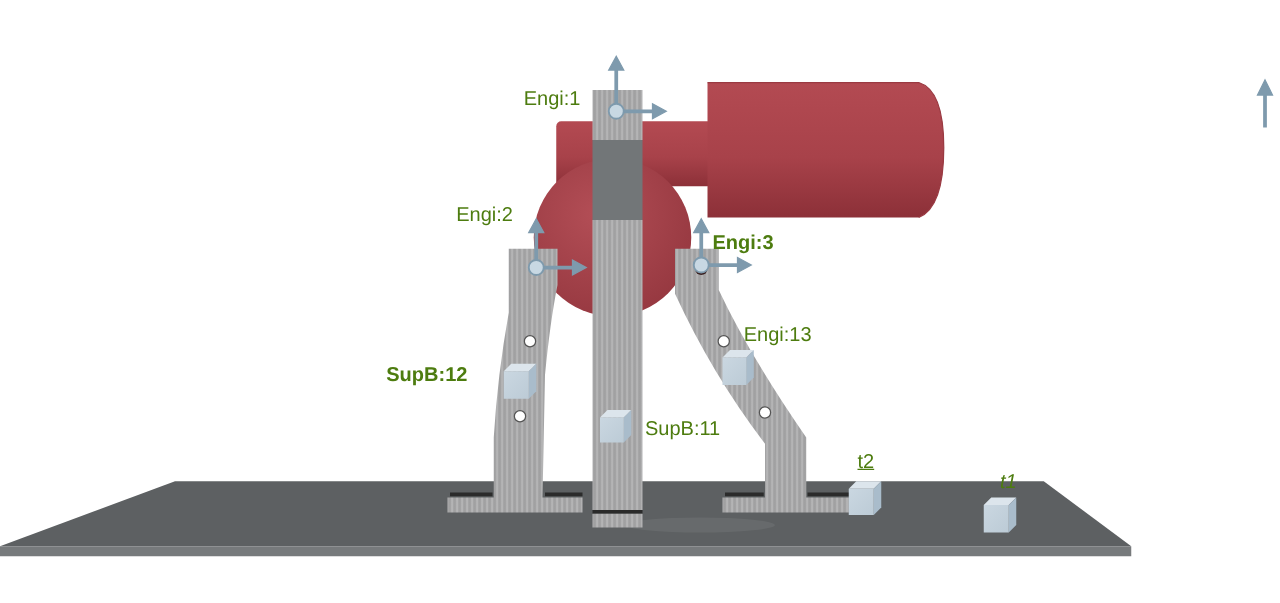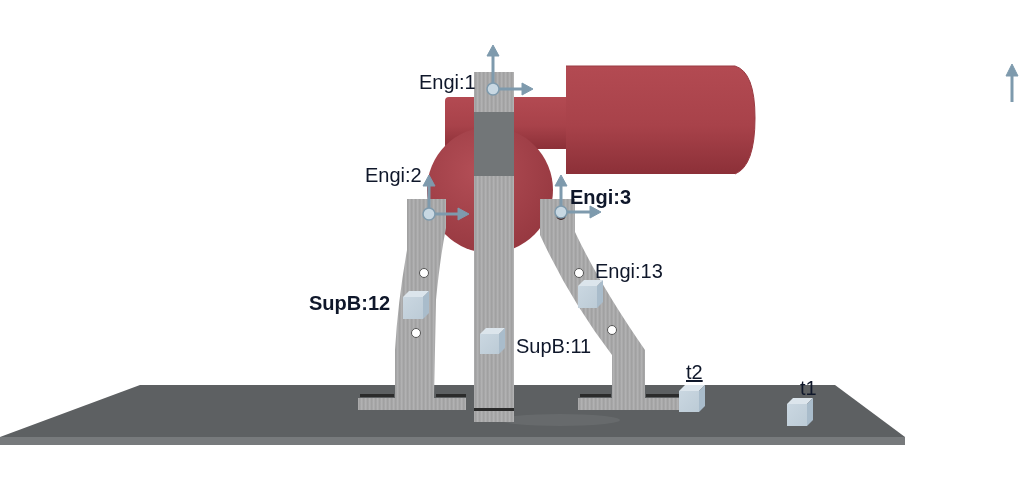--- a/index.html
+++ b/index.html
@@ -1,19 +1,19 @@
 <!DOCTYPE html>
 <html><head>
 <meta charset="utf-8">
 <style>
   html, body { margin: 0; padding: 0; background: #ffffff; }
   body { width: 1024px; height: 482px; overflow: hidden; position: relative;
          font-family: "Liberation Sans", sans-serif; }
   #scene { position: absolute; left: 0; top: 0; width: 1024px; height: 482px; }
-  .label { position: absolute; font-size: 20px; color: #0f172a; white-space: nowrap;
+  .label { position: absolute; font-size: 16px; color: #4d7c0f; white-space: nowrap;
            line-height: 1; cursor: default; }
 </style>
 </head>
 <body>
 
 <svg id="scene" width="1024" height="482" viewBox="0 0 1024 482" xmlns="http://www.w3.org/2000/svg">
   <defs>
     <linearGradient id="metalGrad" x1="0" x2="1" y1="0" y2="0">
       <stop offset="0" stop-color="#9a9a9b"></stop>
       <stop offset="0.5" stop-color="#b4b4b5"></stop>
@@ -131,13 +131,13 @@
   </g>
 </svg>
 
 <div class="label" style="left:419px;top:72px;">Engi:1</div>
 <div class="label" style="left:365px;top:165px;">Engi:2</div>
 <div class="label" style="left:570px;top:187px;font-weight:bold;">Engi:3</div>
 <div class="label" style="left:309px;top:293px;font-weight:bold;">SupB:12</div>
 <div class="label" style="left:516px;top:336px;">SupB:11</div>
 <div class="label" style="left:595px;top:261px;">Engi:13</div>
 <div class="label" style="left:686px;top:362px;text-decoration:underline;">t2</div>
-<div class="label" style="left:800px;top:378px;">t1</div>
+<div class="label" style="left:800px;top:378px;font-style:italic;">t1</div>
 
 </body></html>

